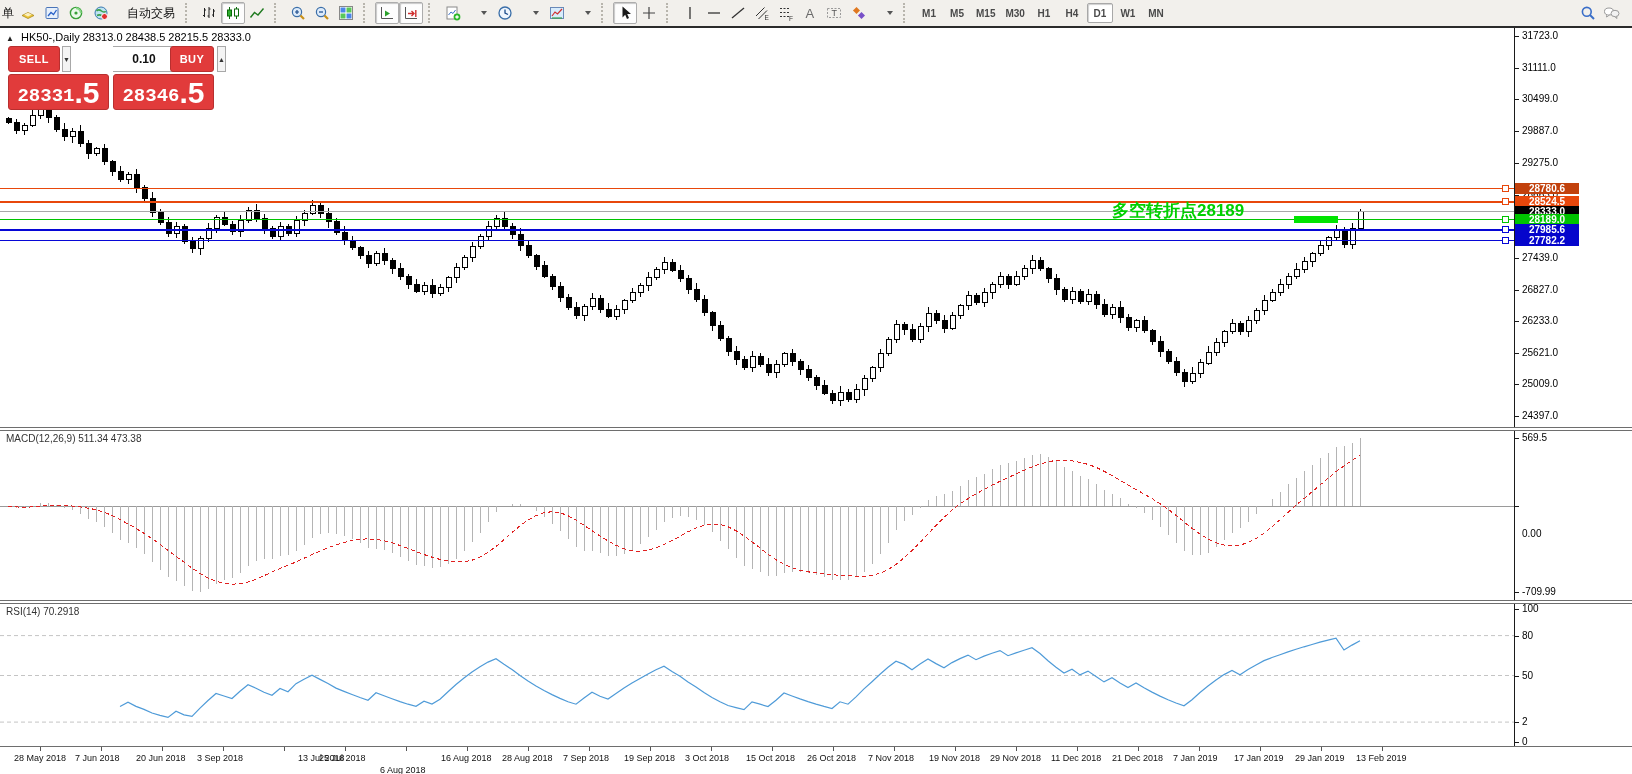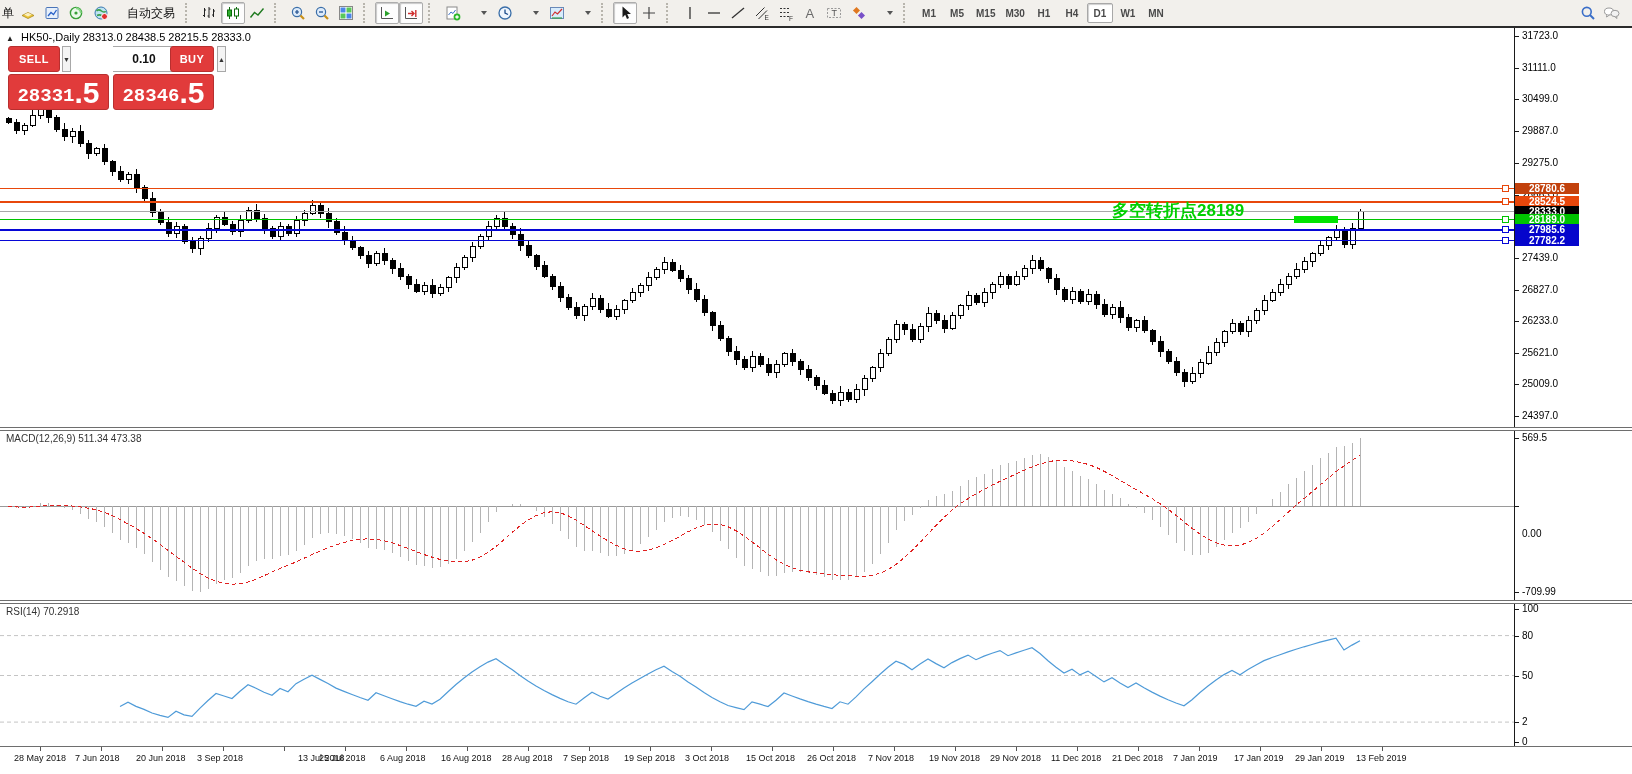--- a/index.html
+++ b/index.html
@@ -914,21 +914,21 @@
       <div class="date-label" style="left: 75px;">7 Jun 2018</div>
       <div class="date-tick" style="left: 162px;"></div>
       <div class="date-label" style="left: 136px;">20 Jun 2018</div>
       <div class="date-tick" style="left: 223px;"></div>
       <div class="date-label" style="left: 197px;">3 Sep 2018</div>
       <div class="date-tick" style="left: 284px;"></div>
       <div class="date-label" style="left: 258px; margin-left: 40px;">13 Jul 2018</div>
       <div class="date-tick" style="left: 345px;"></div>
       <div class="date-label" style="left: 319px;">25 Jul 2018</div>
       <div class="date-tick" style="left: 406px;"></div>
-      <div class="date-label" style="left: 380px;">6 Aug 2018</div>
+      <div class="date-label" style="left: 380px; margin-top: 12px;">6 Aug 2018</div>
       <div class="date-tick" style="left: 467px;"></div>
       <div class="date-label" style="left: 441px;">16 Aug 2018</div>
       <div class="date-tick" style="left: 528px;"></div>
       <div class="date-label" style="left: 502px;">28 Aug 2018</div>
       <div class="date-tick" style="left: 589px;"></div>
       <div class="date-label" style="left: 563px;">7 Sep 2018</div>
       <div class="date-tick" style="left: 650px;"></div>
       <div class="date-label" style="left: 624px;">19 Sep 2018</div>
       <div class="date-tick" style="left: 711px;"></div>
       <div class="date-label" style="left: 685px;">3 Oct 2018</div>

